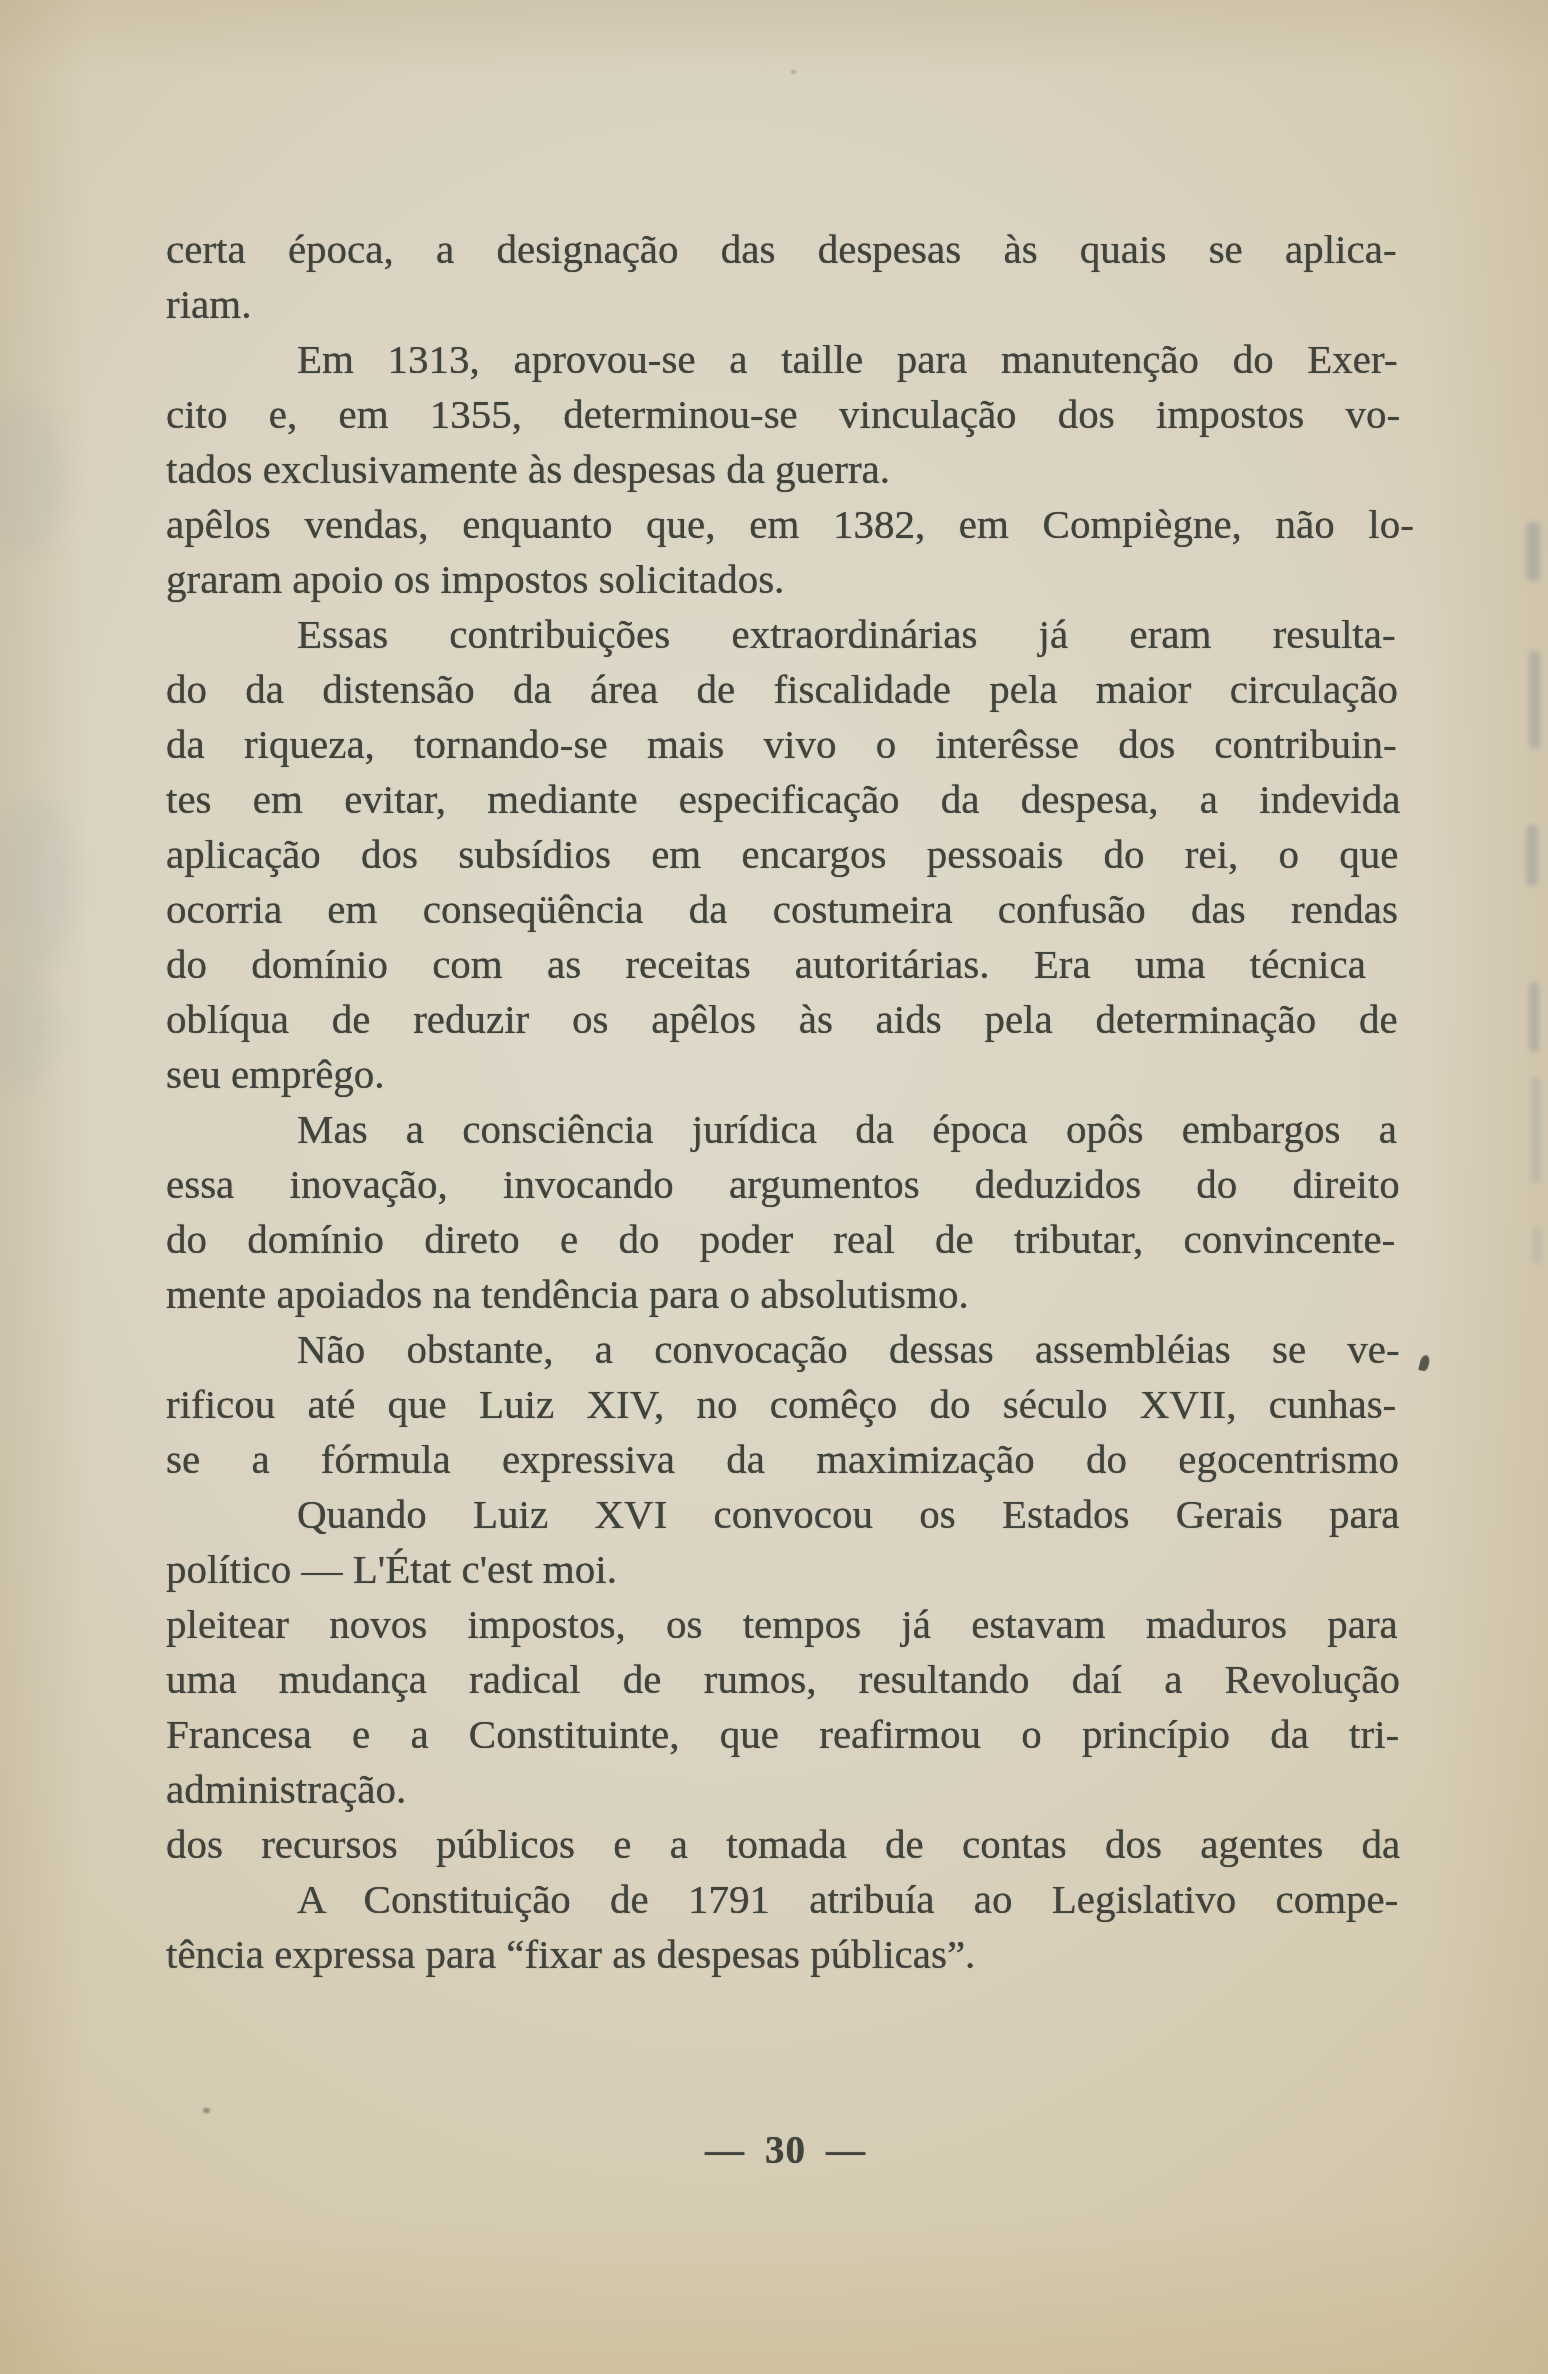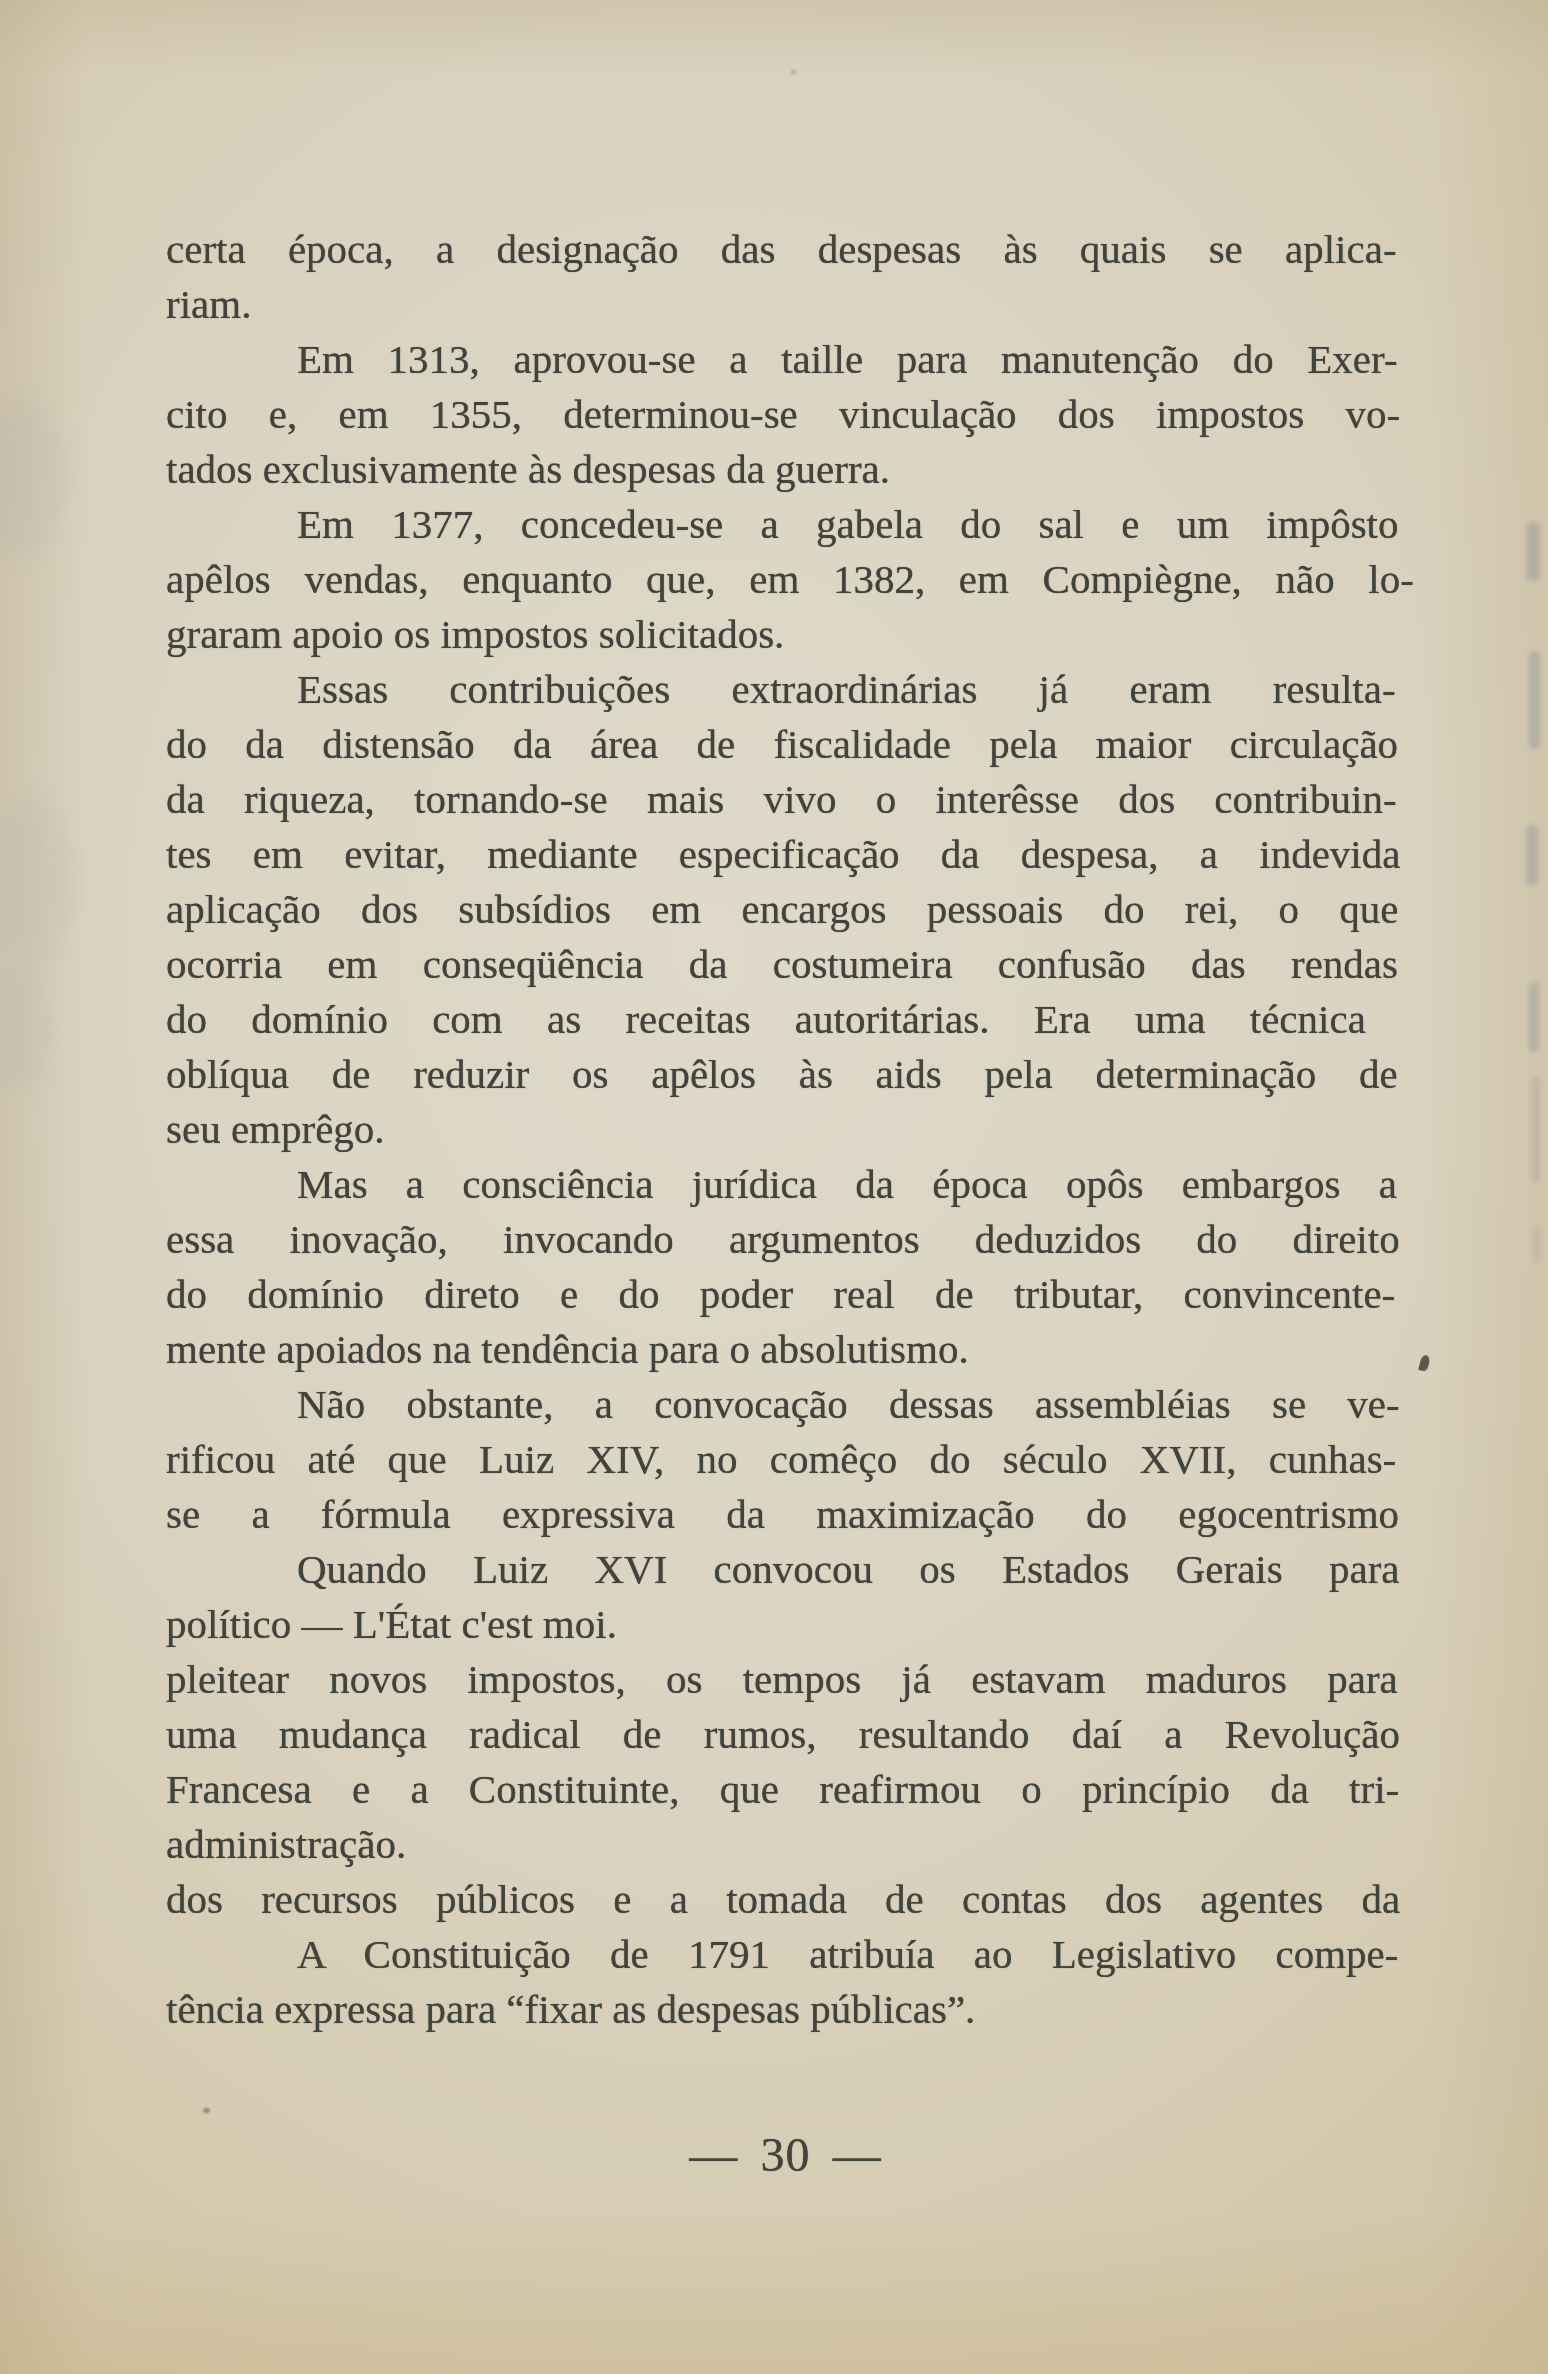--- a/index.html
+++ b/index.html
@@ -30,21 +30,21 @@
   .line{
     height:55px;line-height:55px;
     white-space:nowrap;
     text-shadow:0 0 0.9px rgba(58,60,52,.85);
   }
   .line.indent{padding-left:131px;text-align:center;}
   .line span{display:inline-block;}
   .page-number{
     position:absolute;left:173px;top:2127px;width:1225px;
     text-align:center;
-    font-size:48px;font-weight:normal;letter-spacing:0.9px;word-spacing:9.5px;
+    font-size:39px;font-weight:bold;letter-spacing:0.9px;word-spacing:9.5px;
     color:var(--ink);
     text-shadow:0 0 0.9px rgba(58,60,52,.8);
   }
   
   .edge-mark{
     position:absolute;background:#8b9196;filter:blur(2.4px);
     border-radius:4.7px;opacity:.42;
   }
   .smudge{
     position:absolute;background:#9aa0a8;filter:blur(10.4px);
@@ -68,21 +68,20 @@
   <div class="smudge" style="left:-19px;top:397px;width:85px;height:161px;"></div>
   <div class="smudge" style="left:-11.4px;top:795px;width:87px;height:175px;"></div>
   <div class="smudge" style="left:-15px;top:965px;width:68px;height:128px;"></div>
 
   <div class="text-block">
       <div class="line" style="word-spacing: 32px;"><span>certa época, a designação das despesas às quais se aplica-</span></div>
       <div class="line plast"><span>riam.</span></div>
       <div class="line indent" style="word-spacing: 23.4px;"><span>Em 1313, aprovou-se a taille para manutenção do Exer-</span></div>
       <div class="line" style="word-spacing: 31px;"><span>cito e, em 1355, determinou-se vinculação dos impostos vo-</span></div>
       <div class="line plast"><span>tados exclusivamente às despesas da guerra.</span></div>
-      <div class="line indent" style="word-spacing: 27px;"><span>Em 1377, concedeu-se a gabela do sal e um impôsto</span></div>
       <div class="line" style="word-spacing: 23.4px;"><span>apêlos vendas, enquanto que, em 1382, em Compiègne, não lo-</span></div>
       <div class="line plast"><span>graram apoio os impostos solicitados.</span></div>
       <div class="line indent" style="word-spacing: 51px;"><span>Essas contribuições extraordinárias já eram resulta-</span></div>
       <div class="line" style="word-spacing: 28px;"><span>do da distensão da área de fiscalidade pela maior circulação</span></div>
       <div class="line" style="word-spacing: 29px;"><span>da riqueza, tornando-se mais vivo o interêsse dos contribuin-</span></div>
       <div class="line" style="word-spacing: 31px;"><span>tes em evitar, mediante especificação da despesa, a indevida</span></div>
       <div class="line" style="word-spacing: 30px;"><span>aplicação dos subsídios em encargos pessoais do rei, o que</span></div>
       <div class="line" style="word-spacing: 35px;"><span>ocorria em conseqüência da costumeira confusão das rendas</span></div>
       <div class="line" style="word-spacing: 34px;"><span>do domínio com as receitas autoritárias.  Era uma técnica</span></div>
       <div class="line" style="word-spacing: 32.5px;"><span>oblíqua de reduzir os apêlos às aids pela determinação de</span></div>

